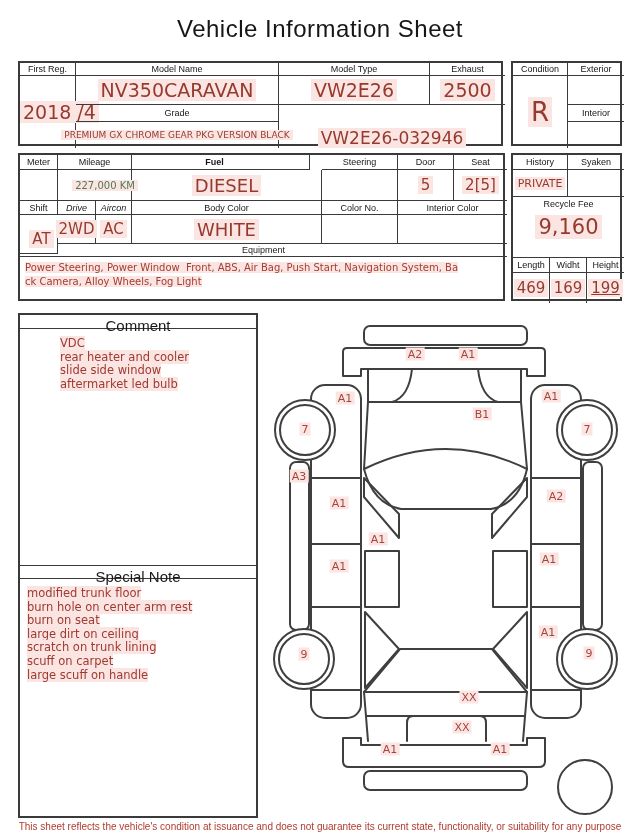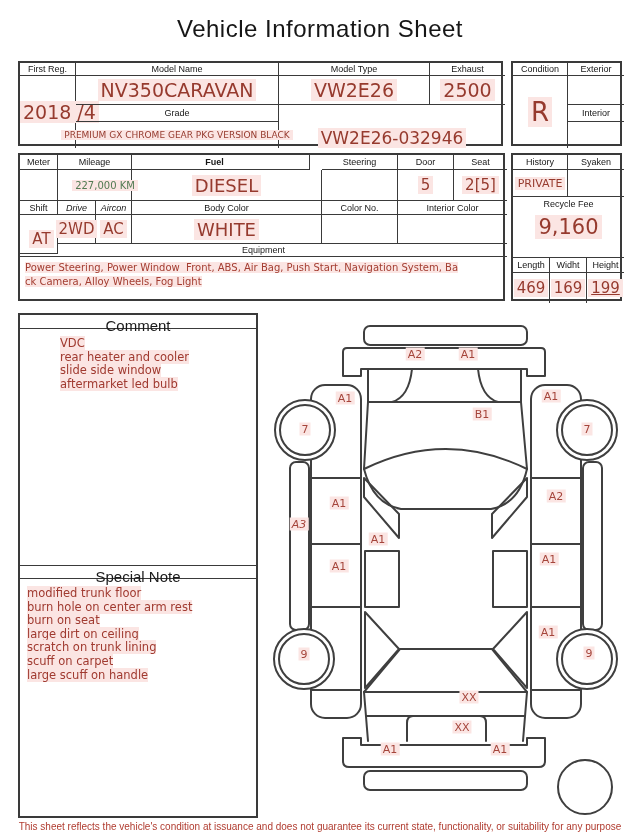--- a/index.html
+++ b/index.html
@@ -240,21 +240,21 @@
     </g>
   </svg>
   <div id="diagram-labels">
       <div class="dlabel" style="left: 415px; top: 354px;">A2</div>
       <div class="dlabel" style="left: 468px; top: 354px;">A1</div>
       <div class="dlabel" style="left: 345px; top: 398px;">A1</div>
       <div class="dlabel" style="left: 551px; top: 396px;">A1</div>
       <div class="dlabel" style="left: 305px; top: 429px;">7</div>
       <div class="dlabel" style="left: 587px; top: 429px;">7</div>
       <div class="dlabel" style="left: 482px; top: 414px;">B1</div>
-      <div class="dlabel" style="left: 299px; top: 524px; font-style: italic;">A3</div>
+      <div class="dlabel" style="left: 299px; top: 476px;">A3</div>
       <div class="dlabel" style="left: 339px; top: 503px;">A1</div>
       <div class="dlabel" style="left: 556px; top: 496px;">A2</div>
       <div class="dlabel" style="left: 378px; top: 539px;">A1</div>
       <div class="dlabel" style="left: 339px; top: 566px;">A1</div>
       <div class="dlabel" style="left: 549px; top: 559px;">A1</div>
       <div class="dlabel" style="left: 548px; top: 632px;">A1</div>
       <div class="dlabel" style="left: 304px; top: 654px;">9</div>
       <div class="dlabel" style="left: 589px; top: 653px;">9</div>
       <div class="dlabel" style="left: 469px; top: 697px;">XX</div>
       <div class="dlabel" style="left: 462px; top: 727px;">XX</div>

